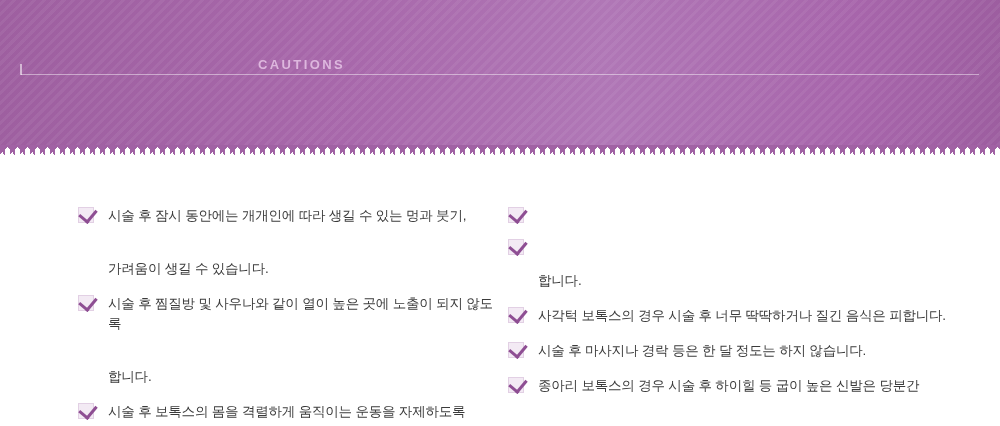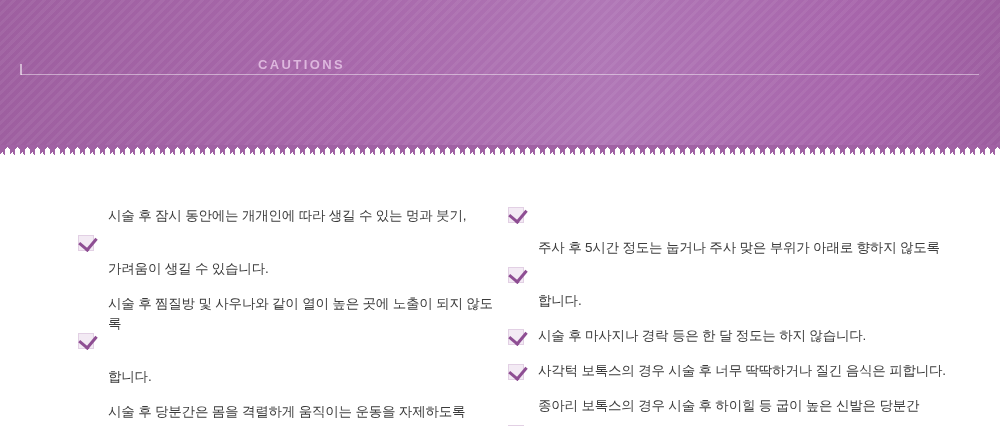--- a/index.html
+++ b/index.html
@@ -136,21 +136,21 @@
     padding-top: 48px;
   }
   .col-right {
     width: 500px;
     padding-left: 8px;
     padding-top: 48px;
   }
 
   .item {
     display: flex;
-    align-items: center;
+    align-items: flex-start;
     margin-bottom: 15px;
   }
 
   .check {
     flex: 0 0 auto;
     width: 16px;
     height: 16px;
     margin-top: 1px;
     margin-right: 14px;
     position: relative;
@@ -214,56 +214,55 @@
           <span class="check"></span>
           <span class="item-text">
             <span>시술 후 찜질방 및 사우나와 같이 열이 높은 곳에 노출이 되지 않도록</span>
             <span class="l2">합니다.</span>
           </span>
         </div>
 
         <div class="item">
           <span class="check"></span>
           <span class="item-text">
-            <span>시술 후 당분간은 몸을 격렬하게 움직이는 운동을 자제하도록</span>
+            <span>시술 후 보톡스의 몸을 격렬하게 움직이는 운동을 자제하도록</span>
             <span class="l2">합니다.</span>
           </span>
         </div>
 
         <div class="item">
           <span class="check"></span>
         </div>
 
       </div>
 
       <div class="col col-right">
 
         <div class="item">
           <span class="check"></span>
         </div>
 
         <div class="item">
           <span class="check"></span>
           <span class="item-text">
-            <span>주사 후 5시간 정도는 눕거나 주사 맞은 부위가 아래로 향하지 않도록</span>
             <span class="l2">합니다.</span>
           </span>
         </div>
 
         <div class="item">
           <span class="check"></span>
           <span class="item-text">
+            <span>사각턱 보톡스의 경우 시술 후 너무 딱딱하거나 질긴 음식은 피합니다.</span>
+          </span>
+        </div>
+
+        <div class="item">
+          <span class="check"></span>
+          <span class="item-text">
             <span>시술 후 마사지나 경락 등은 한 달 정도는 하지 않습니다.</span>
-          </span>
-        </div>
-
-        <div class="item">
-          <span class="check"></span>
-          <span class="item-text">
-            <span>사각턱 보톡스의 경우 시술 후 너무 딱딱하거나 질긴 음식은 피합니다.</span>
           </span>
         </div>
 
         <div class="item">
           <span class="check"></span>
           <span class="item-text">
             <span>종아리 보톡스의 경우 시술 후 하이힐 등 굽이 높은 신발은 당분간</span>
             <span class="l2">딱딱하거나.</span>
           </span>
         </div>

